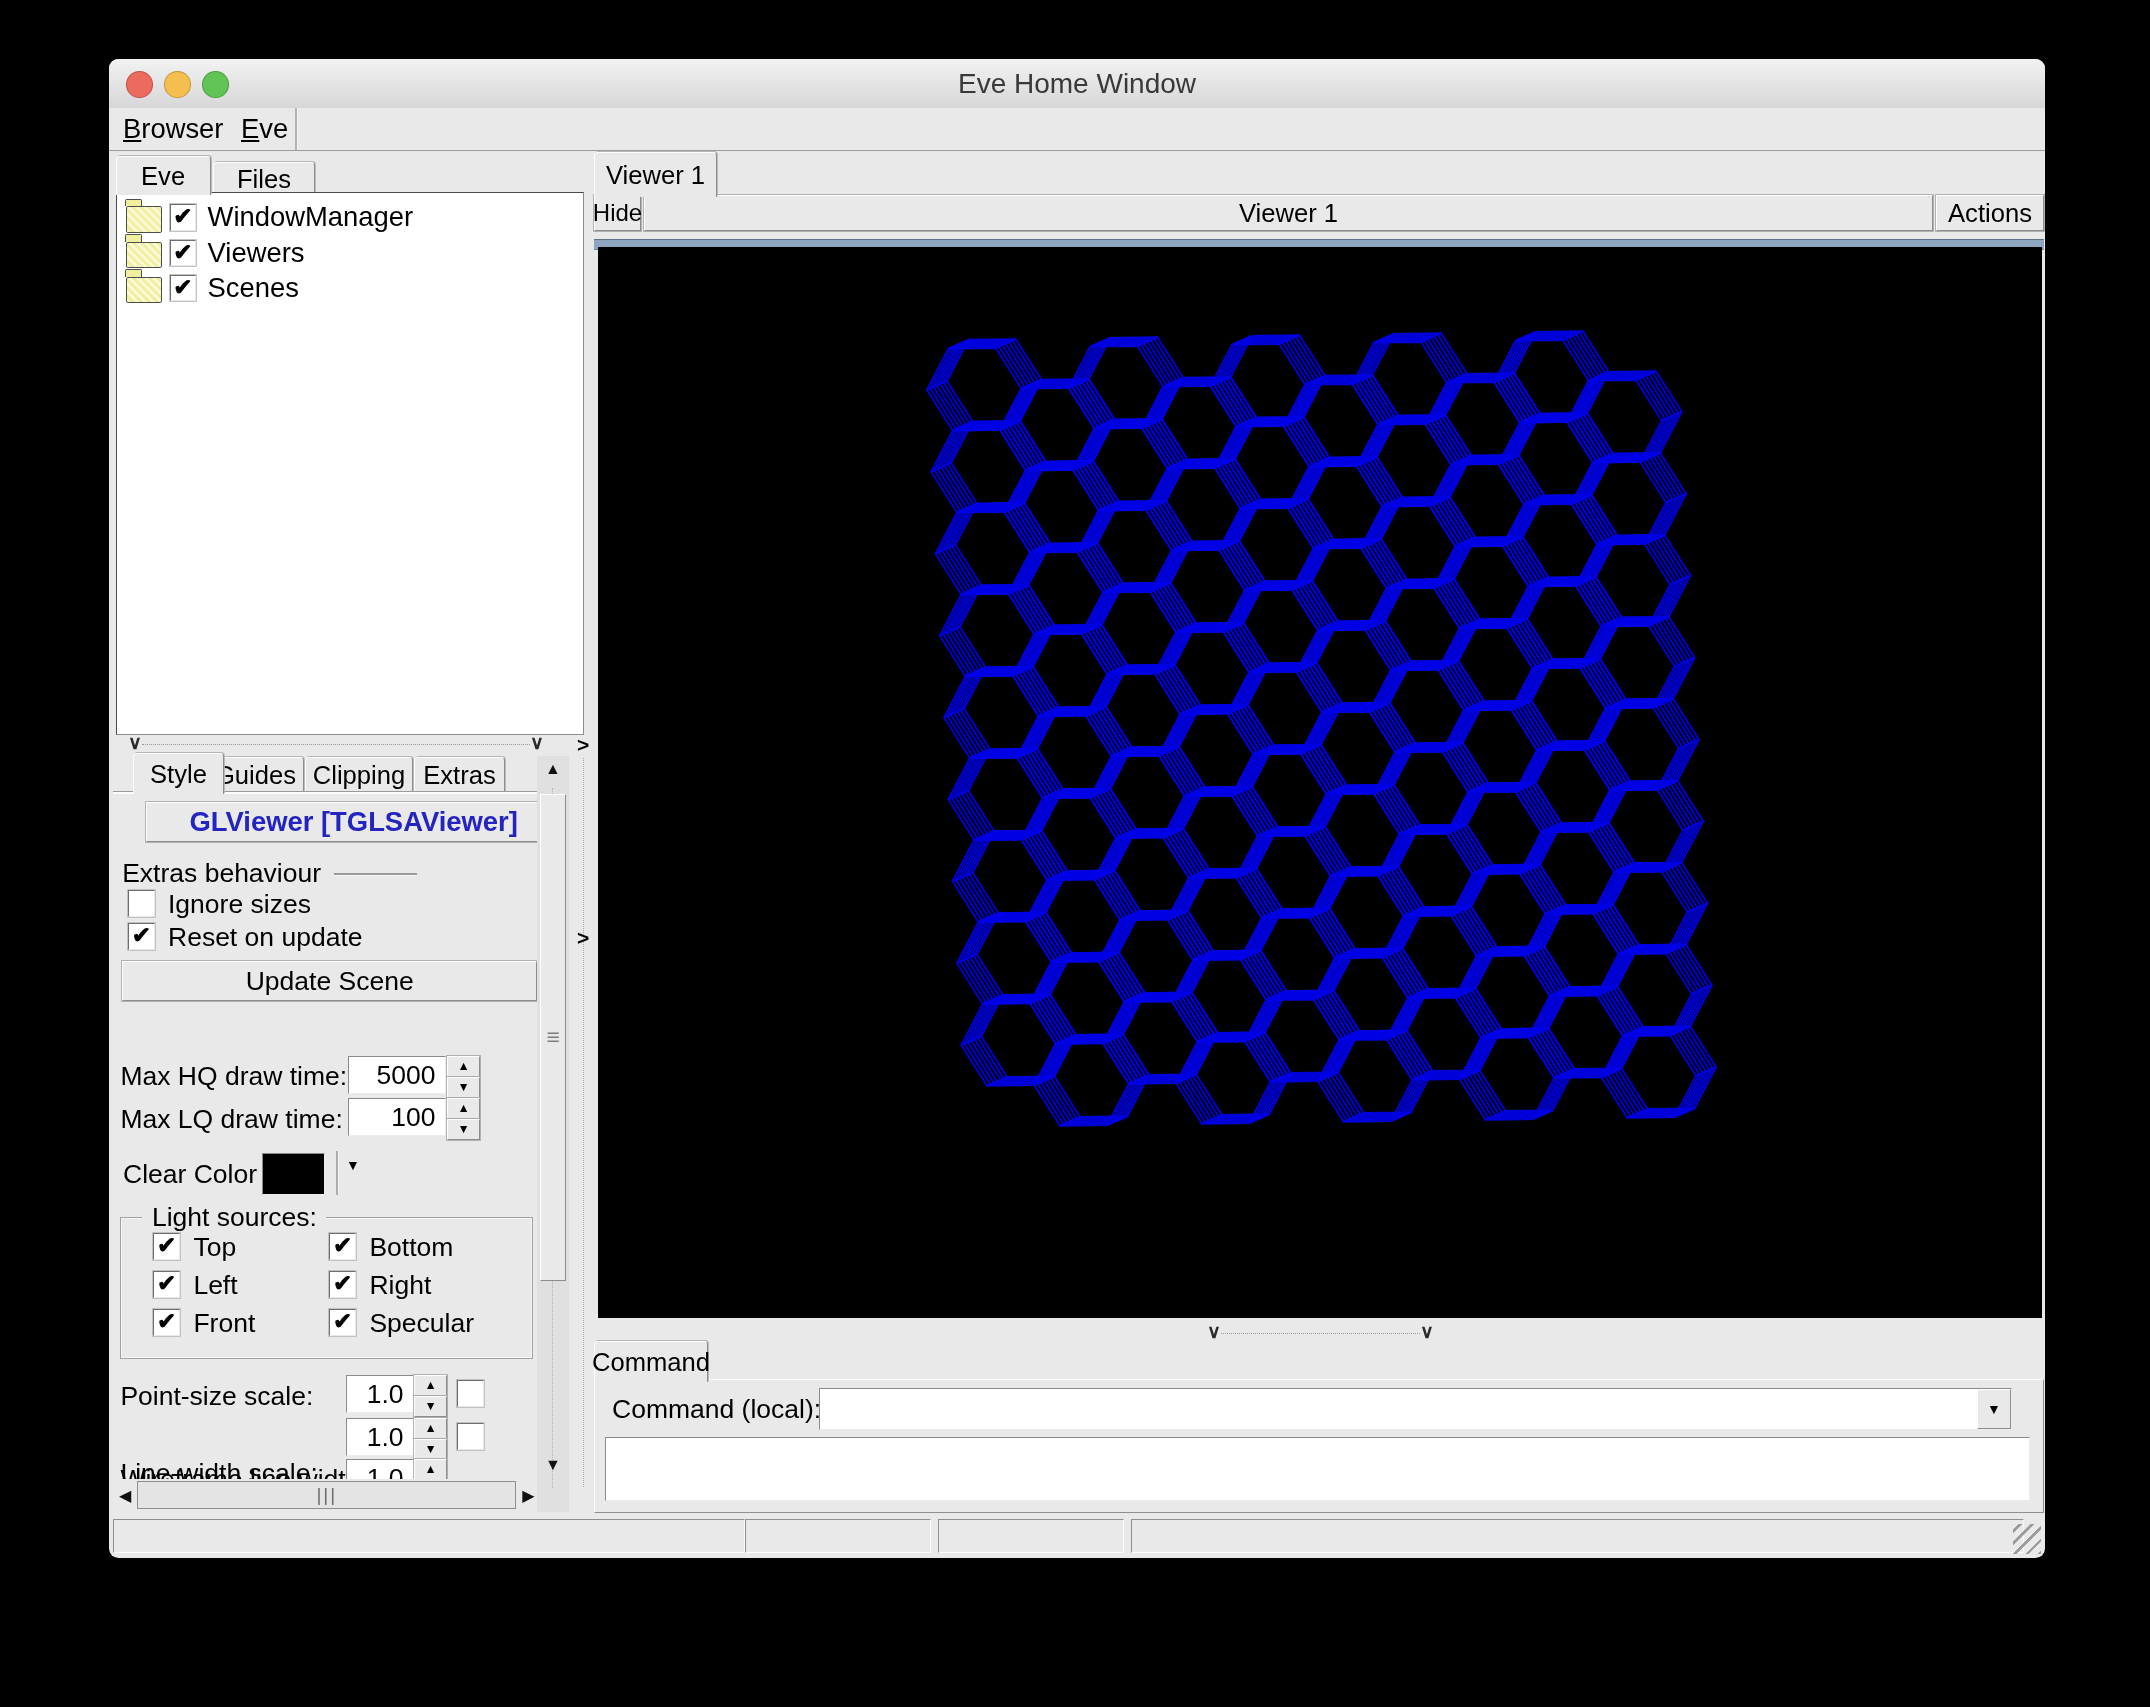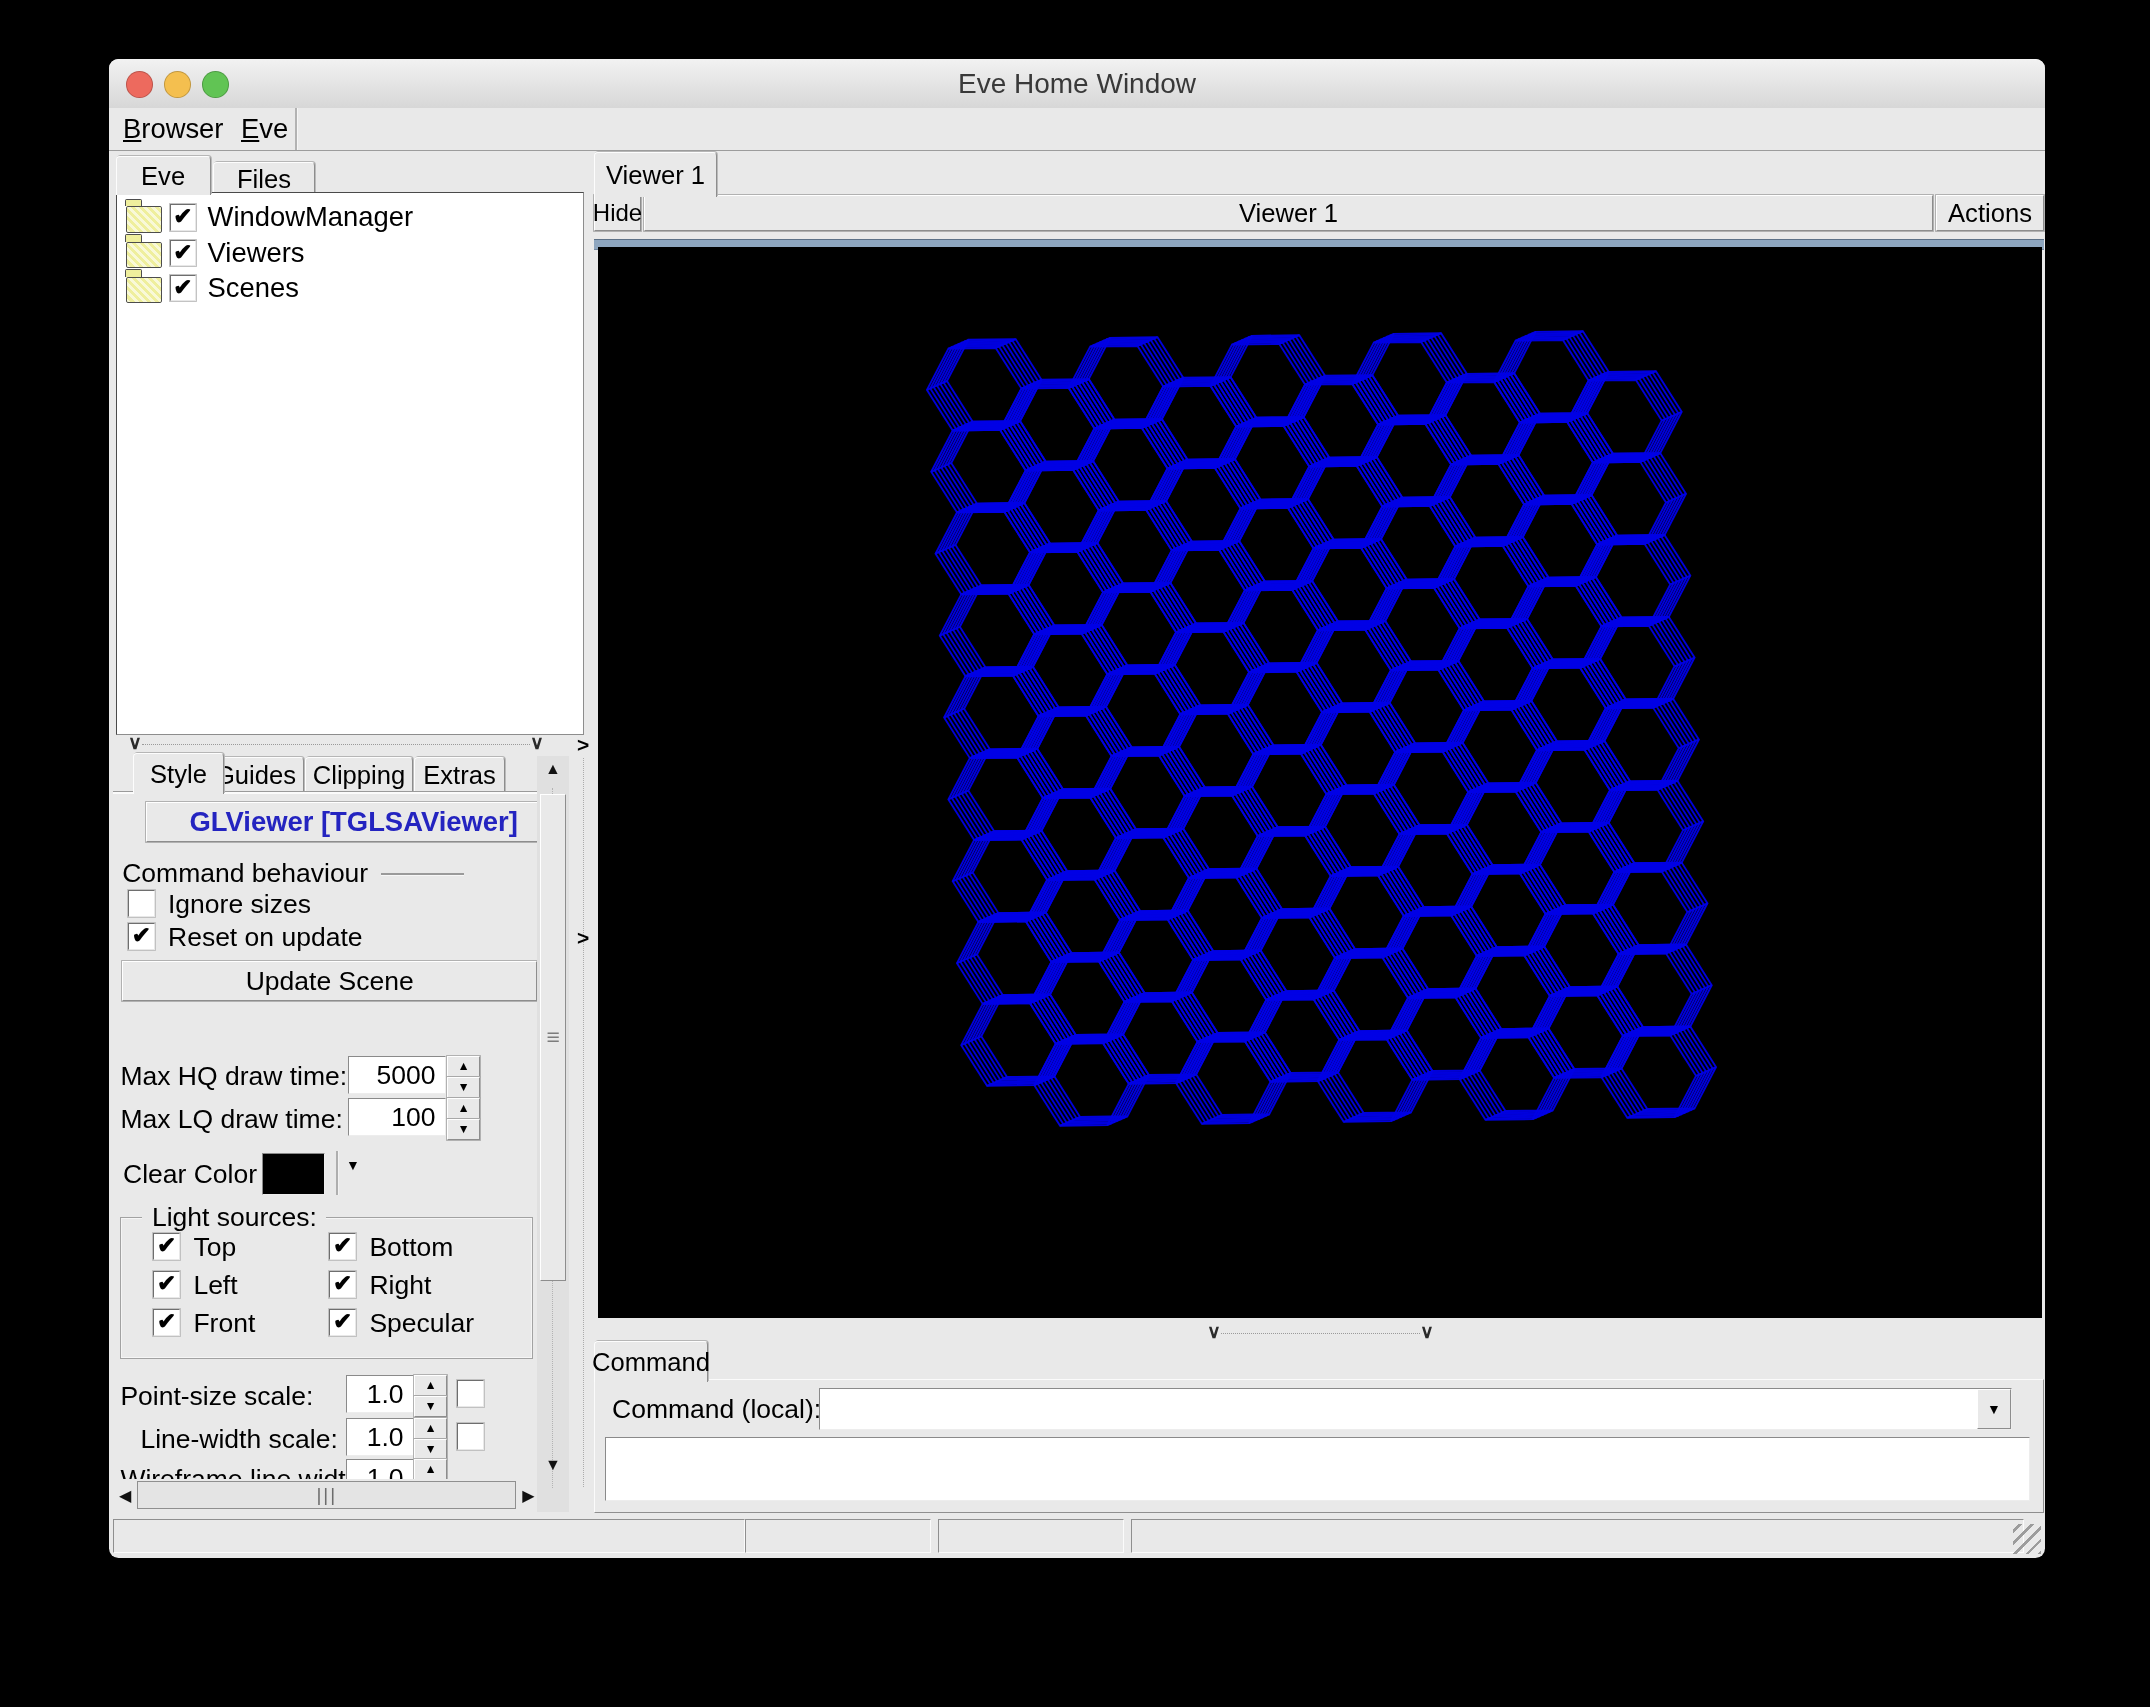--- a/index.html
+++ b/index.html
@@ -103,21 +103,21 @@
     <span>Clipping</span>
     </div>
   <div class="tab" style="left:305px;top:698px;width:89px;height:35px;">
     <span>Extras</span>
     </div>
   <div class="abs" style="left:3.8px;top:732px;width:456px;height:1.9px;background:#fbfbfb;border-top:0.9px solid #9a9a9a;z-index:2;"></div>
 
   <div class="abs raised btn" style="left: 13.2px; top: 743px; width: 413px; height: 38px; font-weight: bold; font-size: 27.4px; color: rgb(36, 36, 192); margin-left: 24px;">GLViewer [TGLSAViewer]</div>
 
   <div class="abs" style="left:13.2px;top:799px;width:397px;display:flex;">
-    <span style="font-size:26.5px;">Command behaviour</span>
+    <span style="font-size:26.5px;">Extras behaviour</span>
     <span style="width:83px;height:1.9px;background:#9a9a9a;border-bottom:0.9px solid #f7f7f7;margin:15px 0 0 13.2px;"></span>
   </div>
   <span class="cb" style="left:19px;top:831px;"></span>
   <span class="lbl" style="left:59px;top:831px;">Ignore sizes</span>
   <span class="cb" style="left:19px;top:864px;">✔</span>
   <span class="lbl" style="left:59px;top:864px;">Reset on update</span>
 
   <div class="abs raised btn" style="left:13.2px;top:902px;width:413px;height:38px;">Update Scene</div>
 
   <span class="lbl" style="left:11.4px;top:1003px;">Max HQ draw time:</span>
@@ -155,21 +155,21 @@
   </div>
 
   <span class="lbl" style="left:11.4px;top:1323px;">Point-size scale:</span>
   <div class="spinval" style="left:237px;top:1316px;width:68px;height:38px;">1.0</div>
   <div class="spincol" style="left:305px;top:1316px;">
     <div class="spinbtn">▲</div>
     <div class="spinbtn">▼</div>
   </div>
   <span class="cb" style="left:348px;top:1321px;"></span>
 
-  <span class="lbl" style="left:11.4px;top:1366px;margin-left:20px;">Line-width scale:</span>
+  <span class="lbl" style="left:11.4px;top:1400px;">Line-width scale:</span>
   <div class="spinval" style="left:237px;top:1359px;width:68px;height:38px;">1.0</div>
   <div class="spincol" style="left:305px;top:1359px;">
     <div class="spinbtn">▲</div>
     <div class="spinbtn">▼</div>
   </div>
   <span class="cb" style="left:348px;top:1364px;"></span>
 
   <span class="lbl" style="left:11.4px;top:1406px;">Wireframe line width</span>
   <div class="spinval" style="left:237px;top:1400px;width:68px;height:38px;">1.0</div>
   <div class="spincol" style="left:305px;top:1400px;">

